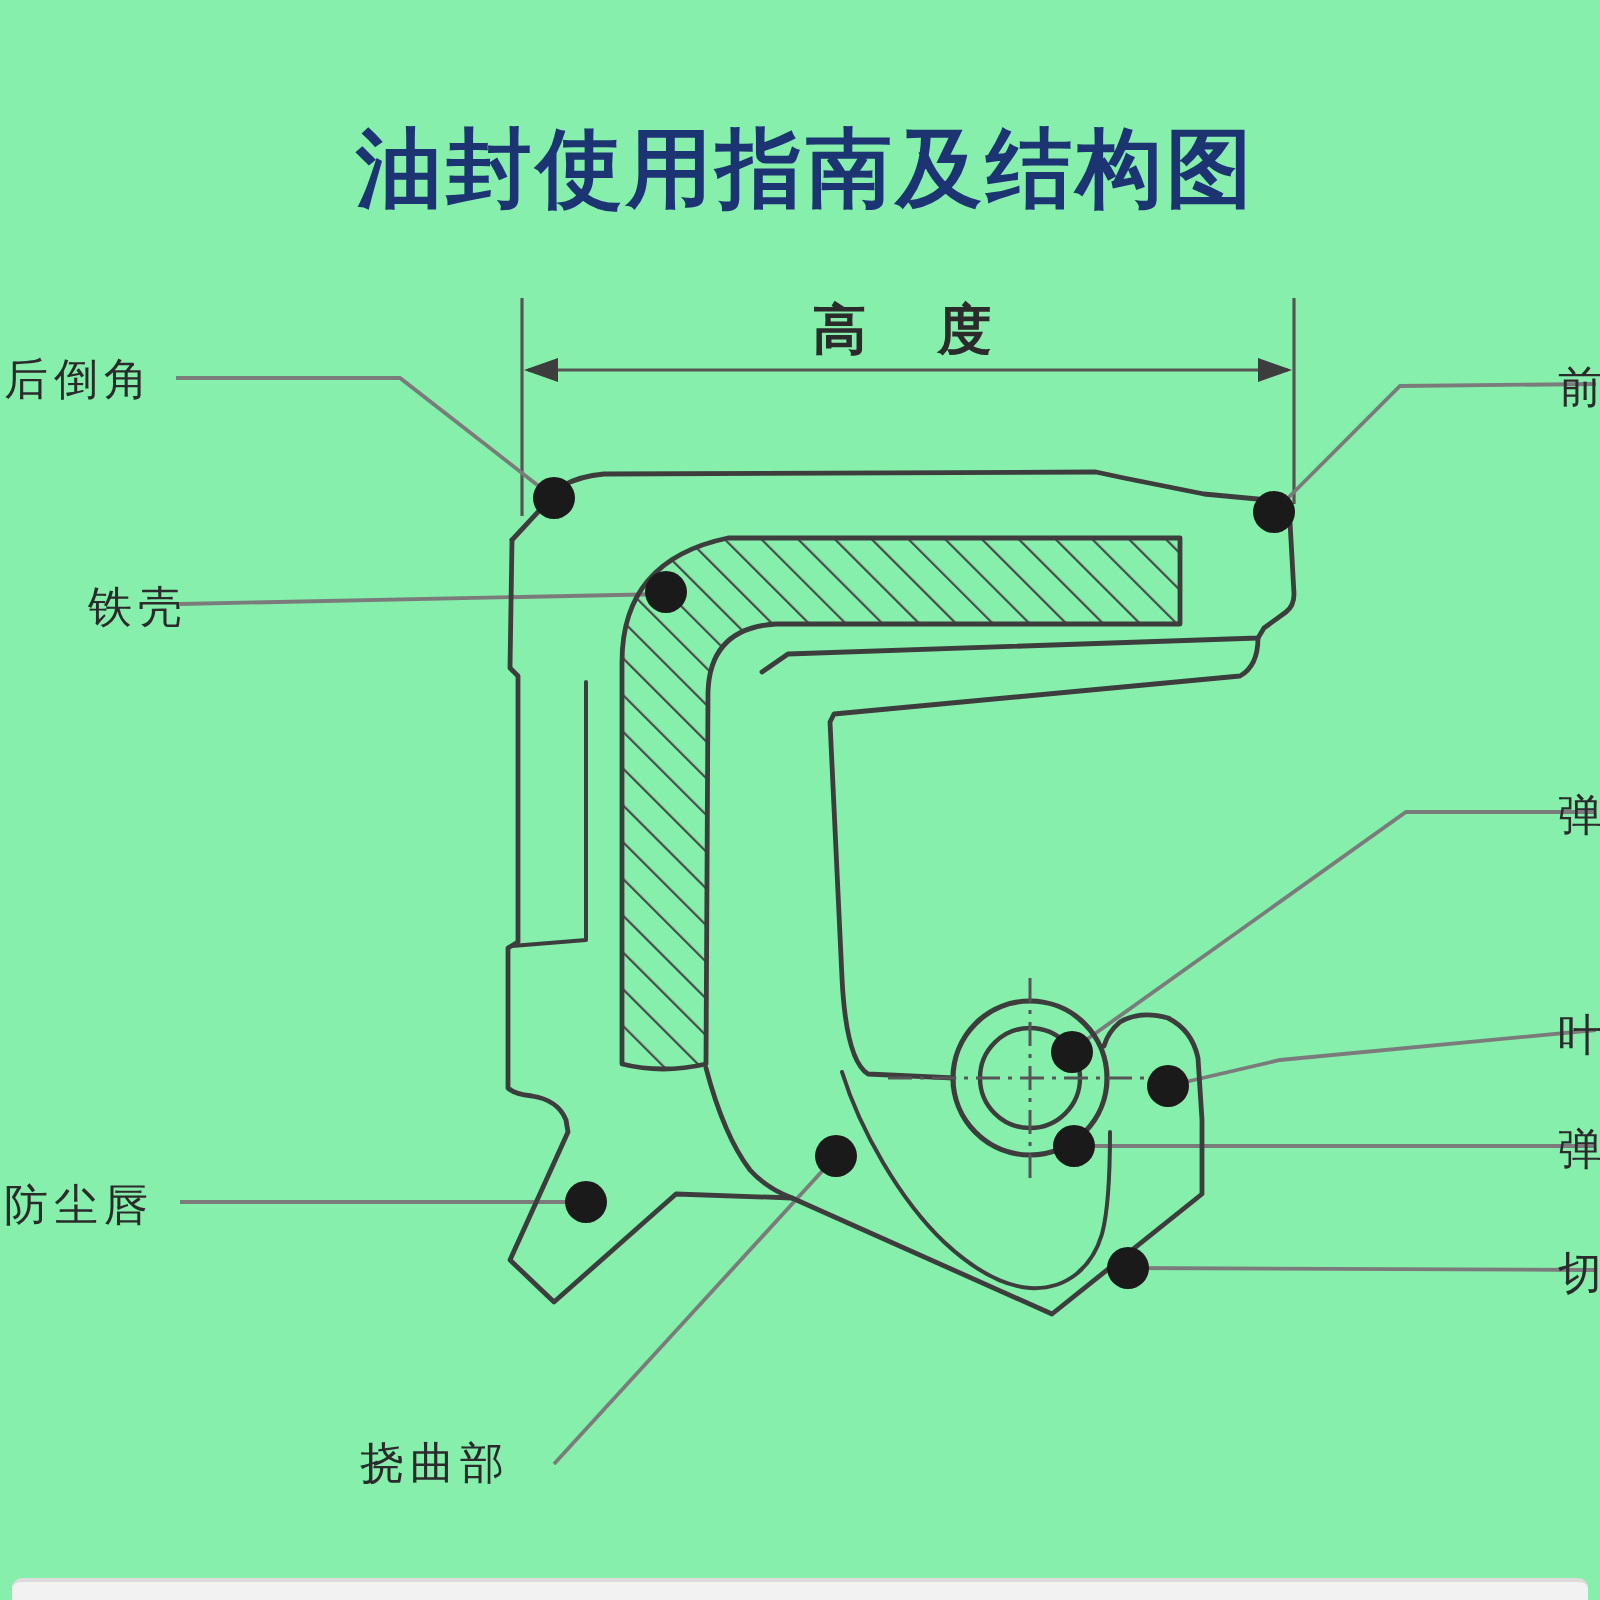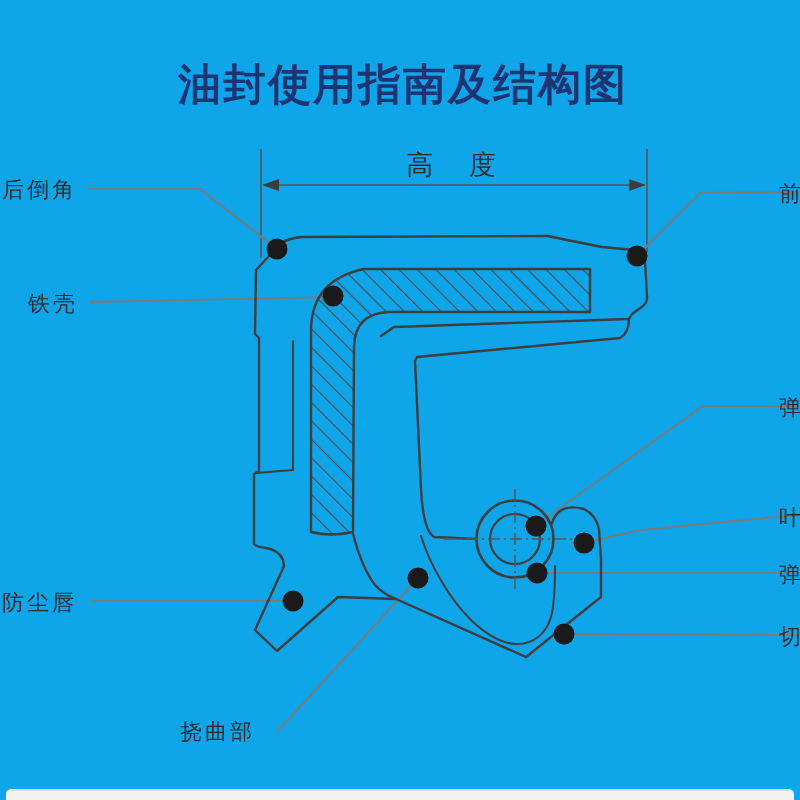--- a/index.html
+++ b/index.html
@@ -1,32 +1,32 @@
 <!DOCTYPE html>
 <html><head>
 <meta charset="utf-8">
 <style>
   html,body{margin:0;padding:0;background:#fff;}
   #stage{
-    position:relative;width:800px;height:800px;background:#0ea5e9;
+    position:relative;width:800px;height:800px;background:#86efac;
     overflow:hidden;font-family:"Liberation Sans","DejaVu Sans",sans-serif;
   }
   #title{
     position:absolute;left:0;top:56px;width:806px;text-align:center;
     font-size:43px;font-weight:bold;letter-spacing:2px;color:#1d3473;
     font-family:"Liberation Sans","DejaVu Sans",sans-serif;
   }
   #diagram-svg{position:absolute;left:0;top:0;}
   .lbl{
     position:absolute;font-size:22px;color:#2b2b2b;letter-spacing:3px;
     white-space:nowrap;line-height:30px;
   }
   #dim-label{
     position:absolute;left:378px;top:147px;width:160px;text-align:center;
-    font-size:27px;color:#2b2b2b;letter-spacing:14px;white-space:nowrap;
+    font-size:27px;color:#2b2b2b;letter-spacing:14px;white-space:nowrap;font-weight:bold;
   }
   .right-lbl{left:779px;}
   #bottom-strip{
     position:absolute;left:6px;right:6px;bottom:0;height:9px;
     background:#f2f2f2;border-top:2px solid #dcdcdc;
     border-radius:5px 5px 0 0;
   }
 </style>
 </head>
 <body>
@@ -97,21 +97,21 @@
       <circle cx="536" cy="526" r="10.5"></circle>
       <circle cx="584" cy="543" r="10.5"></circle>
       <circle cx="537" cy="573" r="10.5"></circle>
       <circle cx="564" cy="634" r="10.5"></circle>
     </g>
   </svg>
 
   <div id="dim-label">高 度</div>
 
   <div class="lbl" style="left:2px;top:175px;">后倒角</div>
-  <div class="lbl" style="left:28px;top:289px;">铁壳</div>
+  <div class="lbl" style="left:44px;top:289px;">铁壳</div>
   <div class="lbl" style="left:2px;top:588px;">防尘唇</div>
   <div class="lbl" style="left:180px;top:717px;">挠曲部</div>
 
   <div class="lbl right-lbl" style="top:179px;">前</div>
   <div class="lbl right-lbl" style="top:393px;">弹</div>
   <div class="lbl right-lbl" style="top:503px;">叶</div>
   <div class="lbl right-lbl" style="top:560px;">弹</div>
   <div class="lbl right-lbl" style="top:622px;">切</div>
 
   <div id="bottom-strip"></div>

